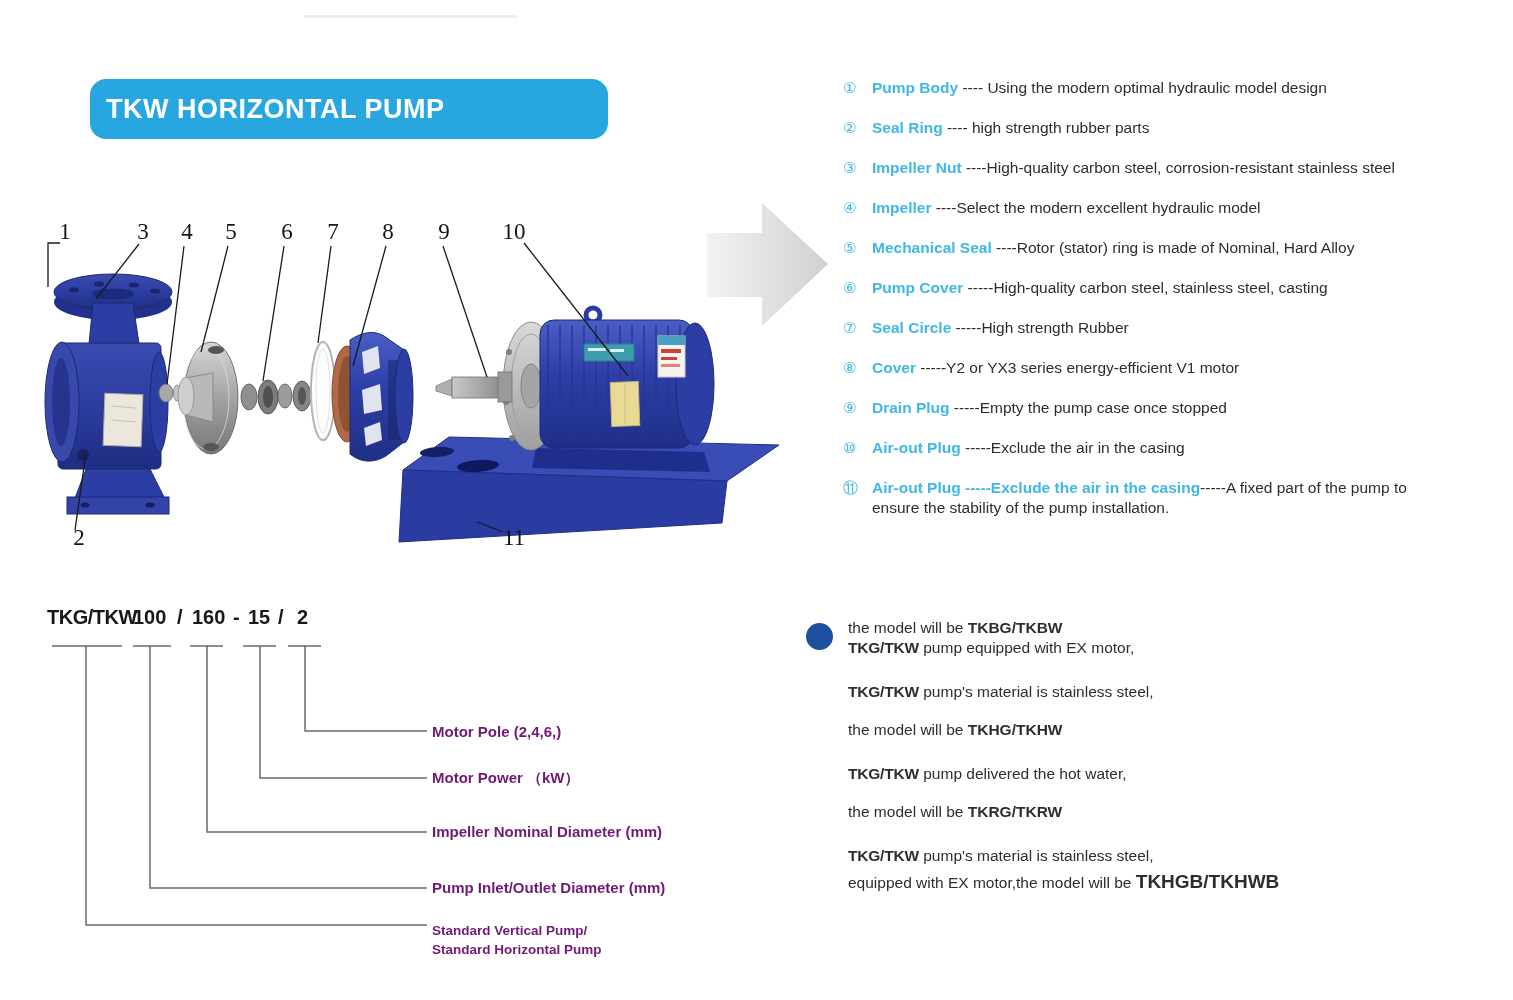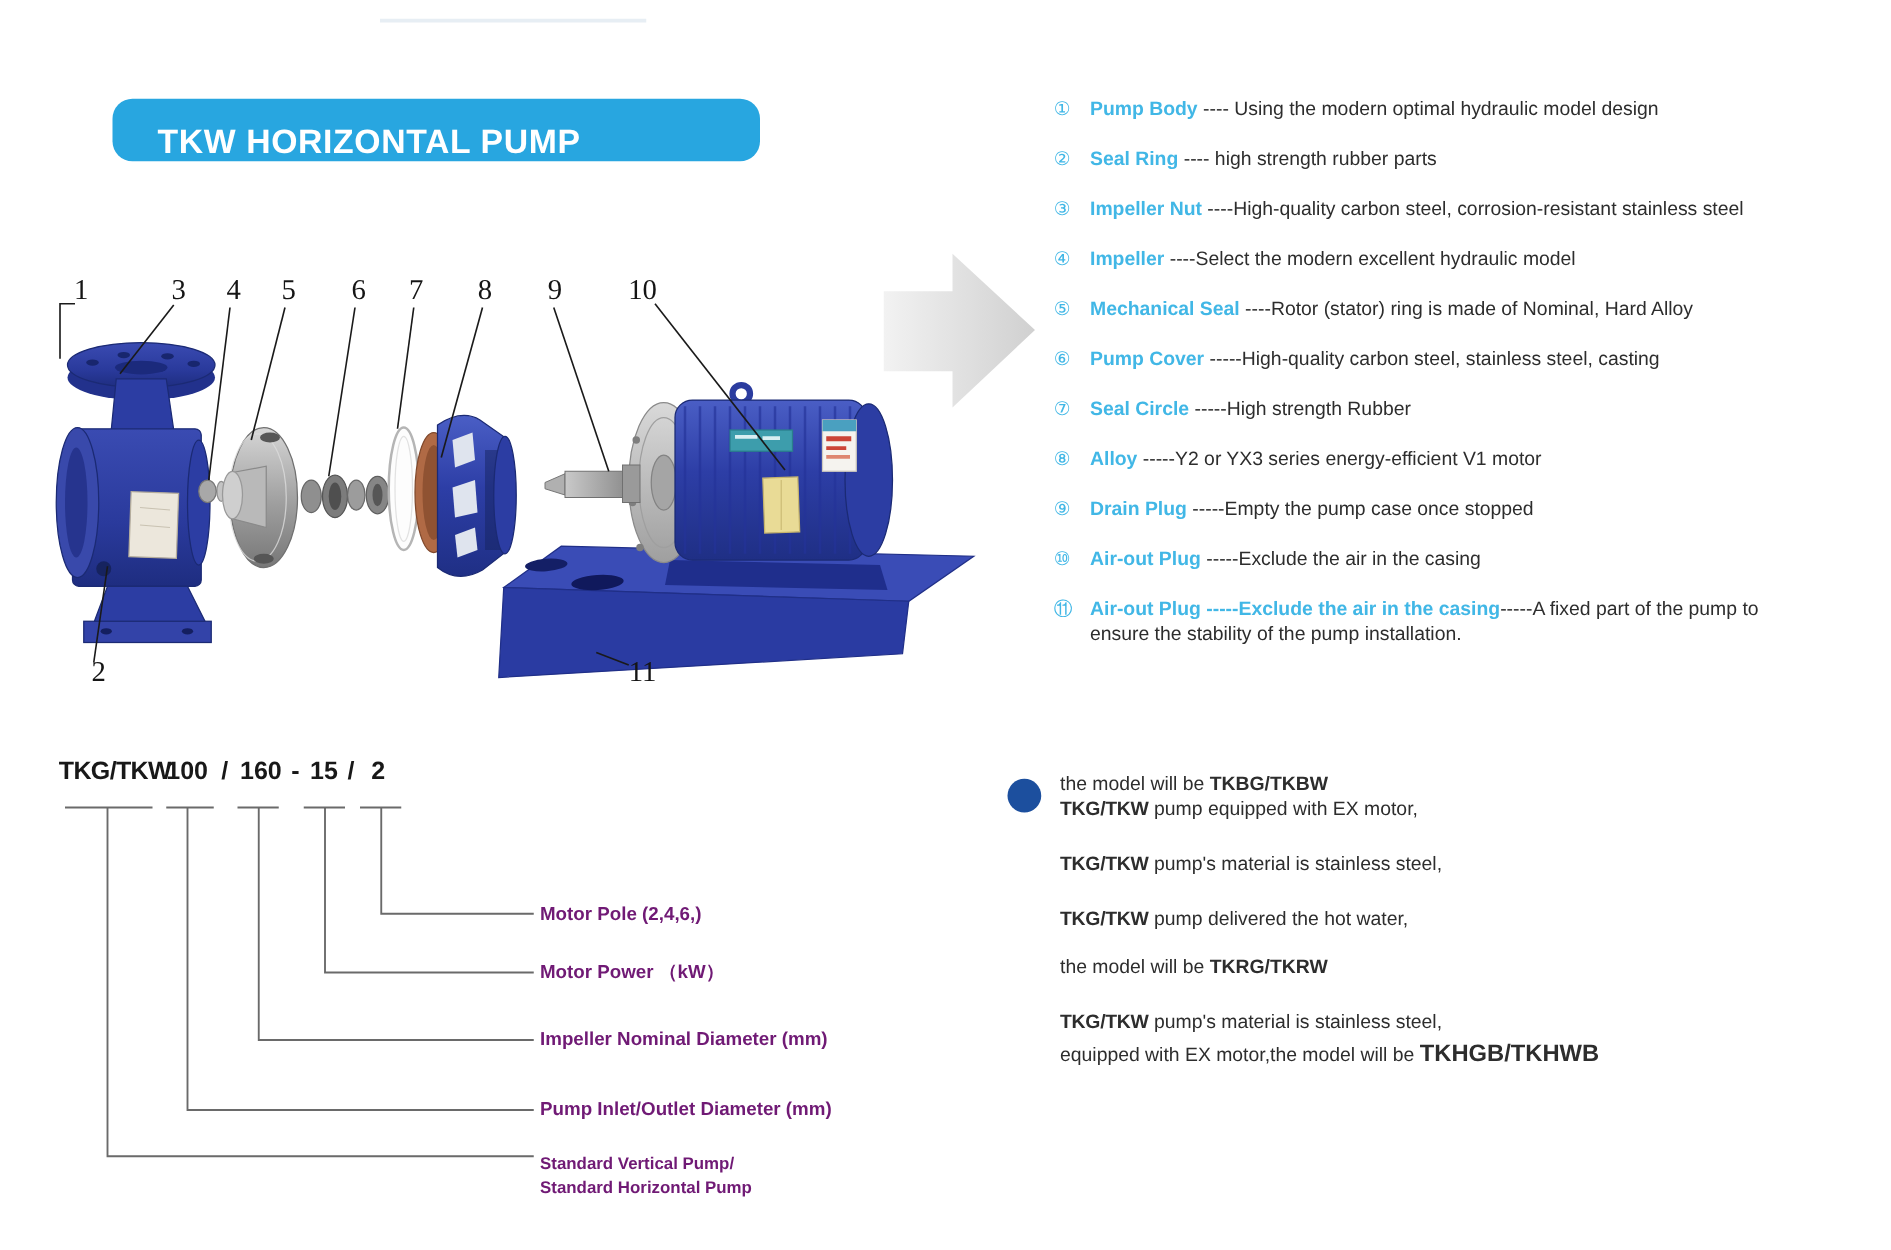--- a/index.html
+++ b/index.html
@@ -7,22 +7,22 @@
     --banner:#28a6e0;
     --bullet:#1c4f9e;
     --ink:#2d2d2d;
   }
   *{margin:0;padding:0;box-sizing:border-box;}
   body{background:#fff;font-family:"Liberation Sans","DejaVu Sans",sans-serif;}
   #page{position:relative;width:1513px;height:1000px;background:#fff;overflow:hidden;}
   #bg-art{position:absolute;left:0;top:0;width:1513px;height:1000px;}
 
   
-  .banner{position:absolute;left:90px;top:79px;width:518px;height:50px;
-    background:var(--banner);border-radius:16px;display:flex;align-items:flex-end;padding-left:36px;}
+  .banner{position:absolute;left:90px;top:79px;width:518px;height:60px;
+    background:var(--banner);border-radius:16px;display:flex;align-items:center;padding-left:16px;}
   .banner-title{color:#fff;font-weight:700;font-size:27px;letter-spacing:.5px;white-space:nowrap;}
 
   
   .dnum{position:absolute;transform:translateX(-50%);font-family:"Liberation Serif","DejaVu Serif",serif;
     font-size:23px;color:#151515;line-height:24px;white-space:nowrap;}
   .pos-1{left:65px;top:220px}.pos-2{left:79px;top:526px}.pos-3{left:143px;top:220px}
   .pos-4{left:187px;top:220px}.pos-5{left:231px;top:220px}.pos-6{left:287px;top:220px}
   .pos-7{left:333px;top:220px}.pos-8{left:388px;top:220px}.pos-9{left:444px;top:220px}
   .pos-10{left:514px;top:220px}.pos-11{left:514px;top:526px}
 
@@ -265,21 +265,21 @@
         <span class="pname">Pump Cover</span><span class="pdesc"> -----High-quality carbon steel, stainless steel, casting</span>
         
       </div>
       <div class="part-item">
         <span class="pnum">⑦</span>
         <span class="pname">Seal Circle</span><span class="pdesc"> -----High strength Rubber</span>
         
       </div>
       <div class="part-item">
         <span class="pnum">⑧</span>
-        <span class="pname">Alloy</span><span class="pdesc"> -----Y2 or YX3 series energy-efficient V1 motor</span>
+        <span class="pname">Cover</span><span class="pdesc"> -----Y2 or YX3 series energy-efficient V1 motor</span>
         
       </div>
       <div class="part-item">
         <span class="pnum">⑨</span>
         <span class="pname">Drain Plug</span><span class="pdesc"> -----Empty the pump case once stopped</span>
         
       </div>
       <div class="part-item">
         <span class="pnum">⑩</span>
         <span class="pname">Air-out Plug</span><span class="pdesc"> -----Exclude the air in the casing</span>
@@ -318,20 +318,23 @@
           <span>the model will be </span><span class="vcode">TKBG/TKBW</span>
         </div>
         <div class="vline vl1">
           <span class="vbold">TKG/TKW</span><span> pump equipped with EX motor,</span>
         </div>
       </div>
       <div class="vgroup">
         <div class="vline vl1">
           <span class="vbold">TKG/TKW</span><span> pump's material is stainless steel,</span>
         </div>
+        <div class="vline">
+          <span>the model will be </span><span class="vcode">TKHG/TKHW</span>
+        </div>
       </div>
       <div class="vgroup">
         <div class="vline vl1">
           <span class="vbold">TKG/TKW</span><span> pump delivered the hot water,</span>
         </div>
         <div class="vline">
           <span>the model will be </span><span class="vcode">TKRG/TKRW</span>
         </div>
       </div>
       <div class="vgroup big-code">

